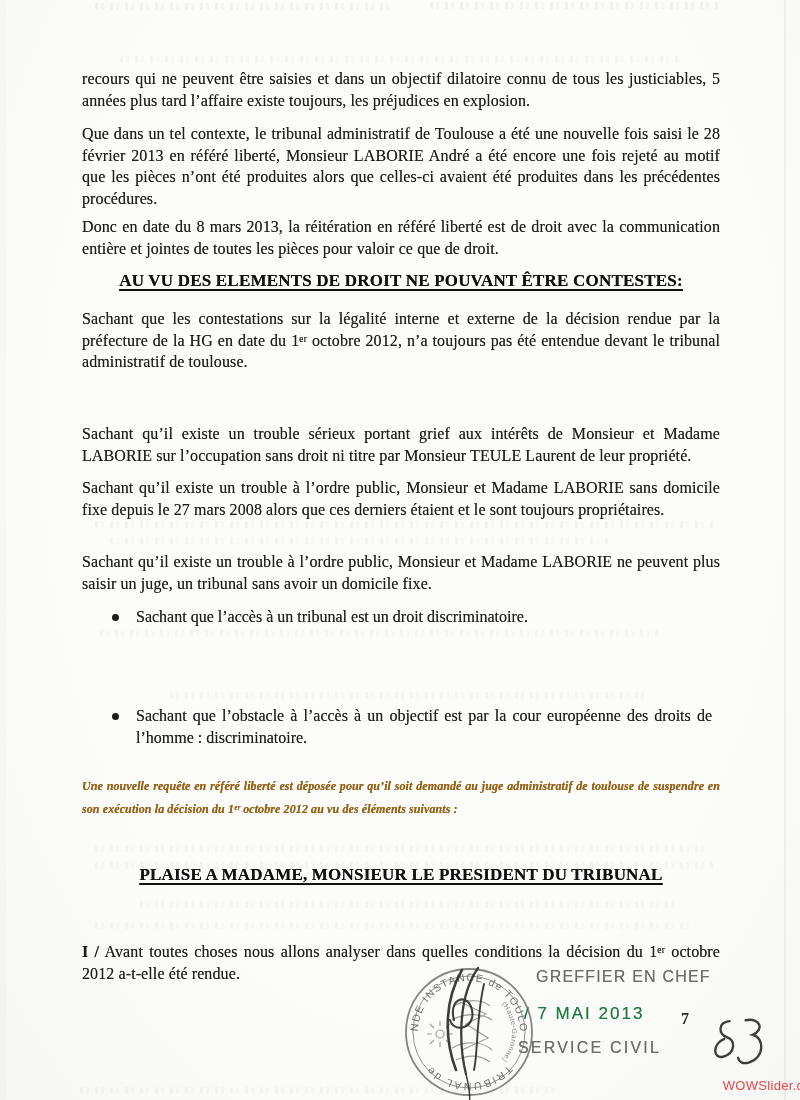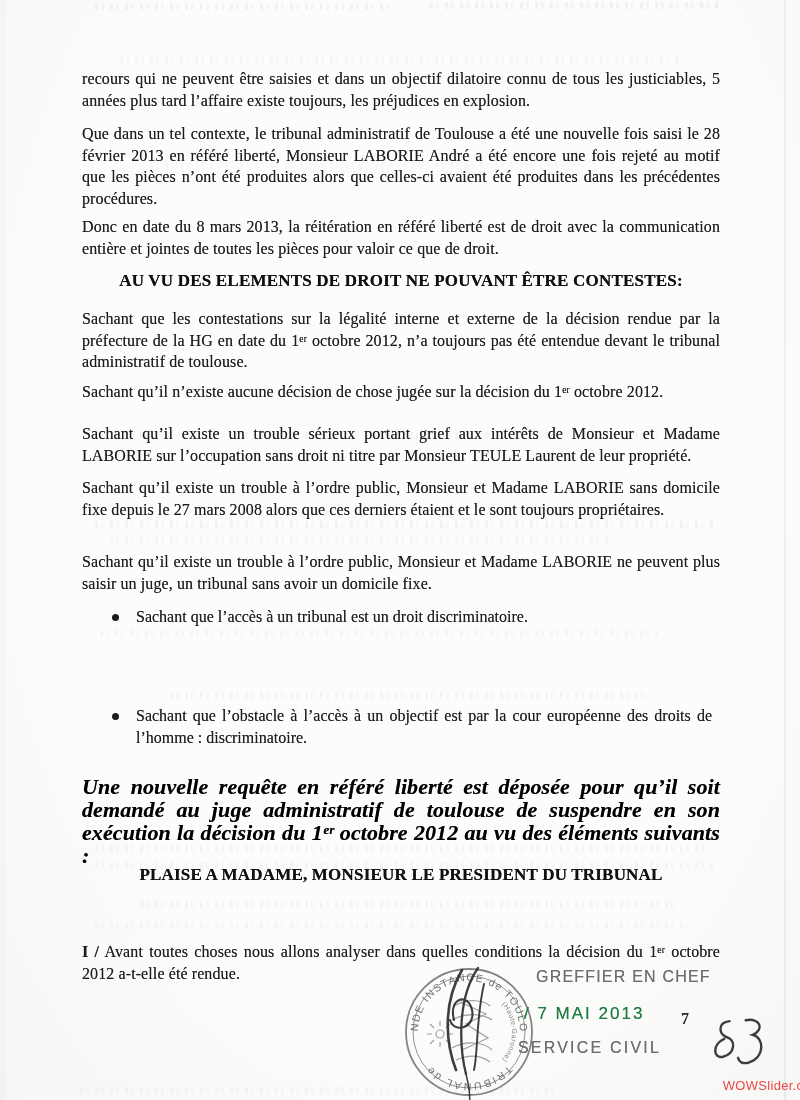--- a/index.html
+++ b/index.html
@@ -29,34 +29,35 @@
     text-shadow:0 0 0.4px rgba(0,0,0,0.55);
   }
   .oneline{white-space:nowrap;text-align:left;}
   .heading{
     position:absolute;left:82px;width:638px;text-align:center;
     font-weight:bold;font-size:17px;color:#101010;
     letter-spacing:0.2px;
     text-shadow:0 0 0.5px rgba(0,0,0,0.7);
   }
   .heading span{
+    text-decoration:underline;
     text-decoration-thickness:1.6px;
     text-underline-offset:3px;
   }
   .bullet-row{position:absolute;left:112px;width:600px;display:flex;}
   .bullet-dot{
     width:7px;height:7px;border-radius:50%;background:#1c1c1c;
     margin-top:8px;margin-right:17px;flex:none;
   }
   .bullet-text{
     font-size:16px;line-height:21.5px;text-align:justify;width:578px;
     text-shadow:0 0 0.4px rgba(0,0,0,0.55);
   }
   .bolditalic{
-    font-weight:bold;font-style:italic;line-height:23px;font-size:22px;color:#000000;
+    font-weight:bold;font-style:italic;line-height:23px;font-size:12px;color:#a16207;
   }
   .numeral{font-weight:bold;}
   .bleed{
     position:absolute;height:7px;border-radius:2px;pointer-events:none;
     background:repeating-linear-gradient(90deg,
       rgba(70,70,70,0.10) 0 3px, rgba(0,0,0,0) 3px 6px,
       rgba(70,70,70,0.06) 6px 9px, rgba(0,0,0,0) 9px 15px);
     filter:blur(0.6px);
   }
   .scan-line{
@@ -107,21 +108,20 @@
 
   <div class="para" style="top:68px">recours qui ne peuvent être saisies et dans un objectif dilatoire connu de tous les justiciables, 5 années plus tard l’affaire existe toujours, les préjudices en explosion.</div>
   <div class="para" style="top:123px">Que dans un tel contexte, le tribunal administratif de Toulouse a été une nouvelle fois saisi le 28 février 2013 en référé liberté, Monsieur LABORIE André a été encore une fois rejeté au motif que les pièces n’ont été produites alors que celles-ci avaient été produites dans les précédentes procédures.</div>
   <div class="para" style="top:216px">Donc en date du 8 mars 2013, la réitération en référé liberté est de droit avec la communication entière et jointes de toutes les pièces pour valoir ce que de droit.</div>
 
   <div class="heading" style="top:271px">
     <span>AU VU DES ELEMENTS DE DROIT NE POUVANT ÊTRE CONTESTES:</span>
   </div>
 
   <div class="para" style="top:308px">Sachant que les contestations sur la légalité interne et externe de la décision rendue par la préfecture de la HG en date du 1ᵉʳ octobre 2012, n’a toujours pas été entendue devant le tribunal administratif de toulouse.</div>
-  <div class="para oneline" style="top:381px">Sachant qu’il n’existe aucune décision de chose jugée sur la décision du 1ᵉʳ octobre 2012.</div>
   <div class="para" style="top:423px">Sachant qu’il existe un trouble sérieux portant grief aux intérêts de Monsieur et Madame LABORIE sur l’occupation sans droit ni titre par Monsieur TEULE Laurent de leur propriété.</div>
   <div class="para" style="top:477px">Sachant qu’il existe un trouble à l’ordre public, Monsieur et Madame LABORIE sans domicile fixe depuis le 27 mars 2008 alors que ces derniers étaient et le sont toujours propriétaires.</div>
   <div class="para" style="top:551px">Sachant qu’il existe un trouble à l’ordre public, Monsieur et Madame LABORIE ne peuvent plus saisir un juge, un tribunal sans avoir un domicile fixe.</div>
 
   <div class="bullet-row" style="top:606px">
     <span class="bullet-dot"></span>
     <span class="bullet-text">Sachant que l’accès à un tribunal est un droit discriminatoire.</span>
   </div>
   <div class="bullet-row" style="top:705px">
     <span class="bullet-dot"></span>

